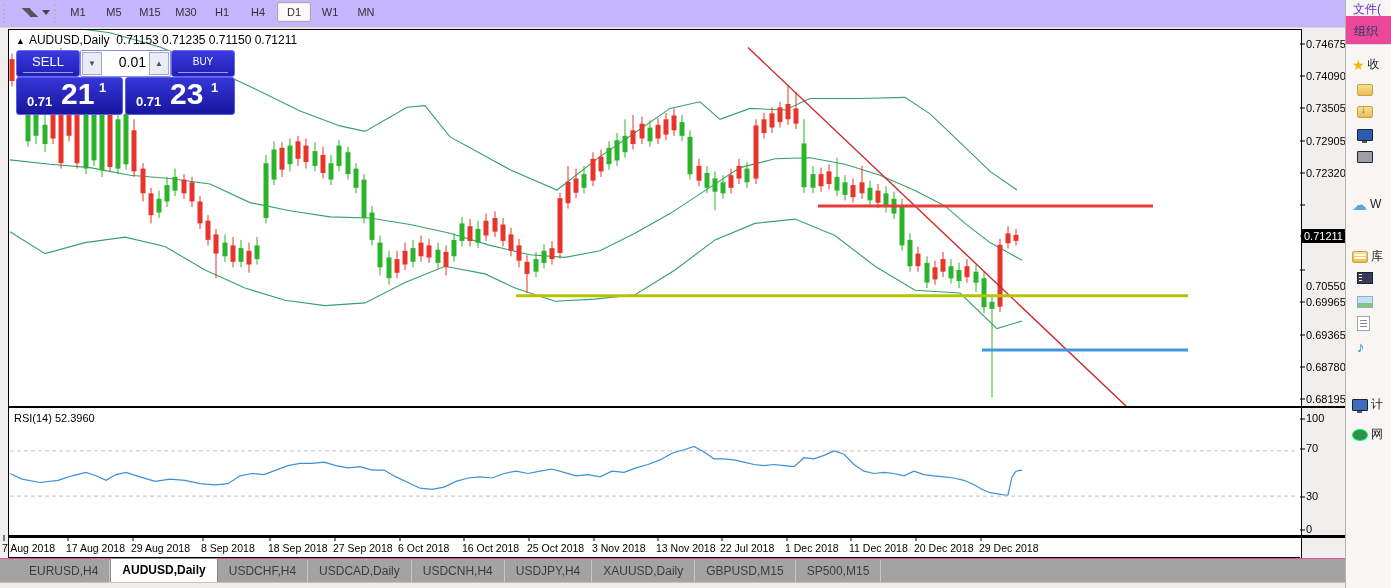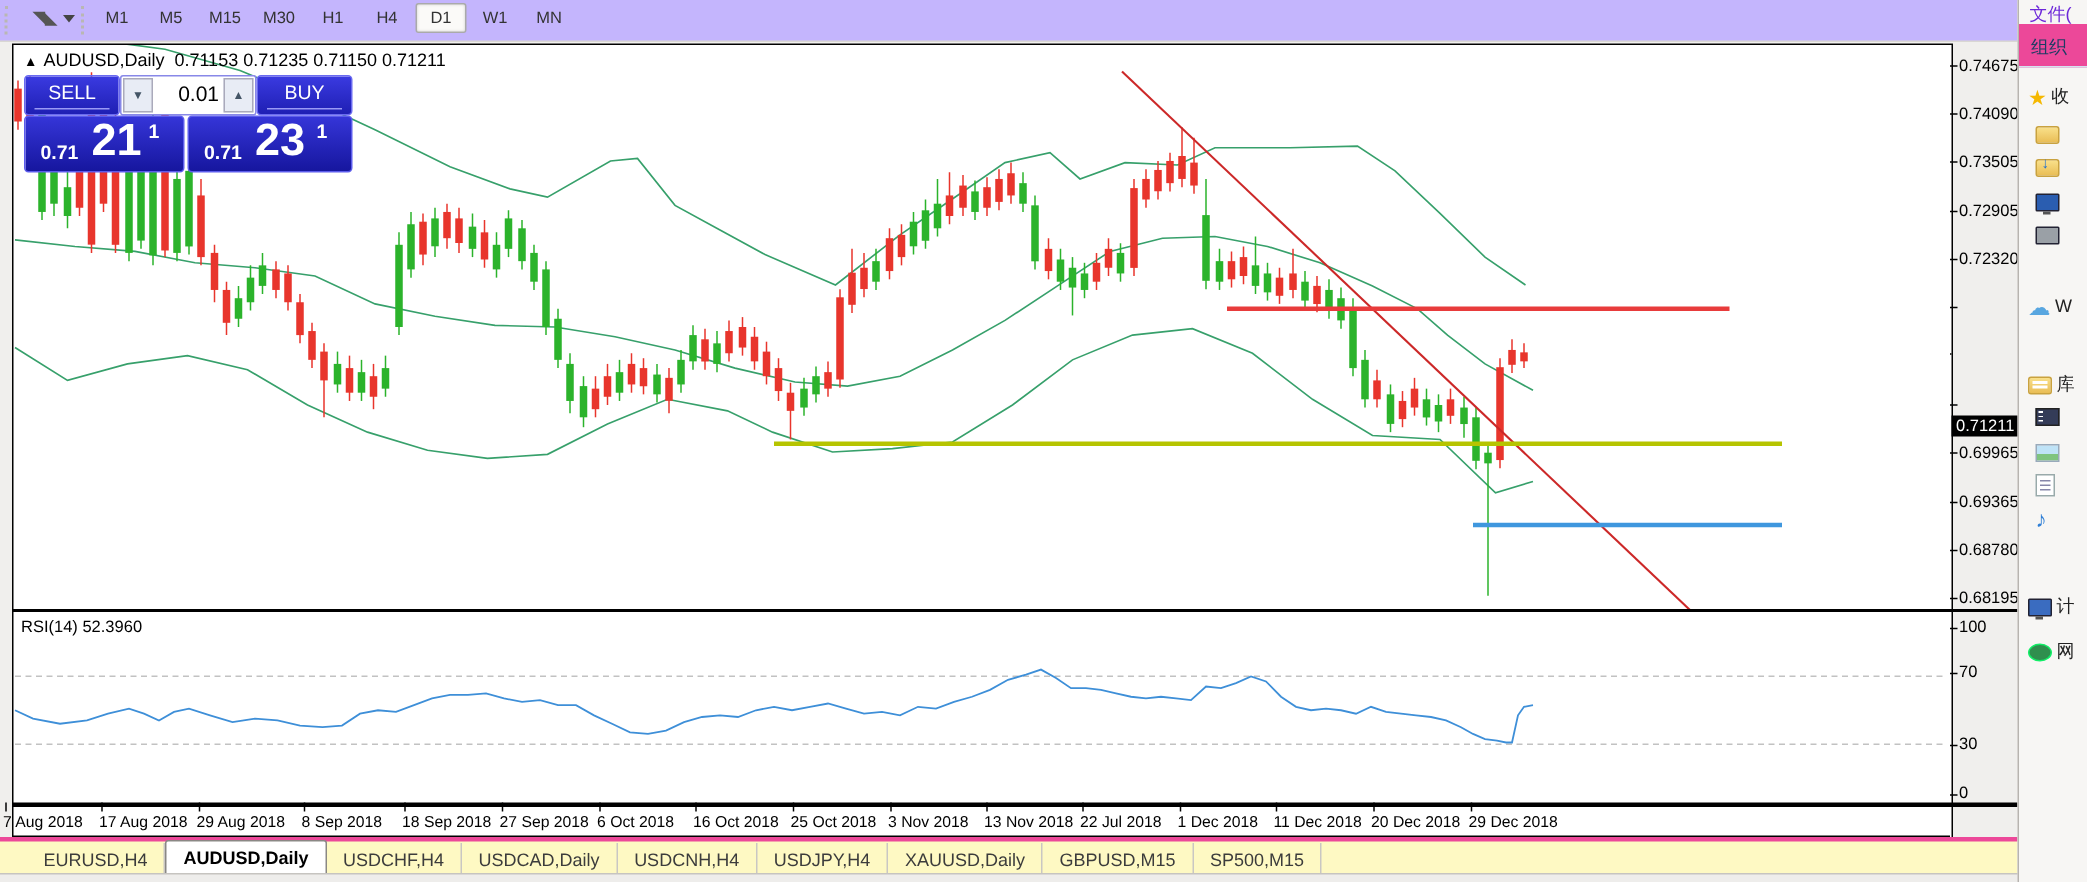--- a/index.html
+++ b/index.html
@@ -23,21 +23,21 @@
   #win-bottom{left:8px;top:557px;width:1292px;height:1px;background:#000;}
   #chart-svg{left:0;top:0;width:1391px;height:588px;pointer-events:none;z-index:2;}
   
   #chart-title{left:16px;top:33px;z-index:4;font-size:12px;color:#000;}
   #chart-title .coll{font-size:9px;margin-right:4px;}
   
   #trade-panel{left:16px;top:48px;width:217px;height:65px;z-index:5;font-family:"Liberation Sans",sans-serif;}
   .tp-btn{position:absolute;background:linear-gradient(#3a3ae0,#1f1fb4);border:1px solid #6a6af0;border-radius:3px;
     color:#fff;text-align:center;cursor:pointer;}
   #tp-sell{left:0;top:2px;width:62px;height:25px;font-size:13px;line-height:22px;}
-  #tp-buy{left:155px;top:2px;width:62px;height:25px;font-size:13px;line-height:22px;}
+  #tp-buy{left:155px;top:2px;width:62px;height:25px;font-size:10px;line-height:22px;}
   .tp-underline{position:absolute;left:6px;right:6px;bottom:3px;height:1px;background:#9a9af5;}
   #tp-lot{left:64px;top:2px;width:89px;height:25px;background:#fff;border:1px solid #8888e8;border-radius:2px;}
   #lot-dn{position:absolute;left:1px;top:1px;width:18px;height:21px;background:#e8ecf5;border:1px solid #aab;
     color:#456;font-size:8px;line-height:21px;text-align:center;cursor:pointer;}
   #lot-up{position:absolute;right:1px;top:1px;width:18px;height:21px;background:#e8ecf5;border:1px solid #aab;
     color:#456;font-size:8px;line-height:21px;text-align:center;cursor:pointer;}
   #lot-val{position:absolute;right:24px;top:3px;font-size:14px;color:#000;}
   .tp-price{position:absolute;top:29px;height:36px;background:linear-gradient(#3535d8,#16169e);
     border:1px solid #5c5cec;border-radius:3px;color:#fff;cursor:pointer;}
   #tp-price-sell{left:0;width:105px;}
@@ -45,21 +45,21 @@
   .tp-small{position:absolute;left:10px;bottom:5px;font-size:13px;font-weight:bold;}
   .tp-big{position:absolute;left:44px;top:-1px;font-size:30px;font-weight:bold;}
   .tp-sup{position:absolute;top:2px;font-size:13px;font-weight:bold;}
   
   .pa-label{position:absolute;left:1306px;font-size:11px;color:#000;z-index:3;}
   #price-tag{left:1301px;top:229px;width:44px;height:14px;background:#000;color:#fff;
     font-size:11px;line-height:14px;padding-left:3px;z-index:4;}
   .date-label{position:absolute;top:542px;font-size:10.5px;color:#000;z-index:3;white-space:nowrap;}
   #rsi-label{left:14px;top:412px;font-size:11px;color:#000;z-index:3;}
   
-  #tabbar{left:0;top:558px;width:1345px;height:24px;background:#fef9c3;border-top:3px solid #ec4899;z-index:5;}
+  #tabbar{left:0;top:558px;width:1345px;height:24px;background:#a3a3a3;border-top:1px solid #ec4899;z-index:5;}
   .tab{display:inline-block;padding:4px 11px 5px;font-size:12px;color:#3c3c3c;cursor:pointer;border-right:1px solid #c9c7c3;}
   .tab.active{background:#fff;border:1px solid #8a8884;border-bottom:1px solid #fff;font-weight:bold;color:#000;
     border-radius:2px 2px 0 0;position:relative;top:-1px;}
   #statusbar{left:0;top:582px;width:1391px;height:6px;background:#eeedeb;border-top:1px solid #c6c4c0;z-index:5;}
   
   #explorer{left:1345px;top:0;width:46px;height:588px;background:#f7f6f4;border-left:1px solid #b7b4b0;z-index:6;overflow:hidden;}
   #exp-menu{position:absolute;left:7px;top:1px;font-size:12px;color:#6d28d9;white-space:nowrap;}
   #exp-toolbar{position:absolute;left:0;top:16px;width:46px;height:28px;background:#ec4899;border-bottom:1px solid #d5e2ef;}
   #exp-organize{position:absolute;left:8px;top:7px;font-size:12px;color:#1e3c64;cursor:pointer;white-space:nowrap;}
   .exp-item{position:absolute;font-size:12px;color:#222;cursor:pointer;white-space:nowrap;}
@@ -439,21 +439,21 @@
     <div class="pa-label" style="top: 102px;">0.73505</div>
     <div class="pa-label" style="top: 135px;">0.72905</div>
     <div class="pa-label" style="top: 167px;">0.72320</div>
     <div class="pa-label" style="top: 199px; margin-left: 44px;">0.71735</div>
     <div class="pa-label" style="top: 280px;">0.70550</div>
     <div class="pa-label" style="top: 296px;">0.69965</div>
     <div class="pa-label" style="top: 329px;">0.69365</div>
     <div class="pa-label" style="top: 361px;">0.68780</div>
     <div class="pa-label" style="top: 393px;">0.68195</div>
   </div>
-<div class="abs" id="price-tag" style="top: 229px; margin-top: 48px;">0.71211</div>
+<div class="abs" id="price-tag" style="top: 229px;">0.71211</div>
 <div class="abs" id="rsi-label">RSI(14) 52.3960</div>
 <div id="rsi-scale">
     <div class="pa-label" style="top: 412px;">100</div>
     <div class="pa-label" style="top: 442px;">70</div>
     <div class="pa-label" style="top: 490px;">30</div>
     <div class="pa-label" style="top: 523px;">0</div>
   </div>
 <div id="date-axis">
     <div class="date-label" style="left: 2px;">7 Aug 2018</div>
     <div class="date-label" style="left: 66px;">17 Aug 2018</div>

